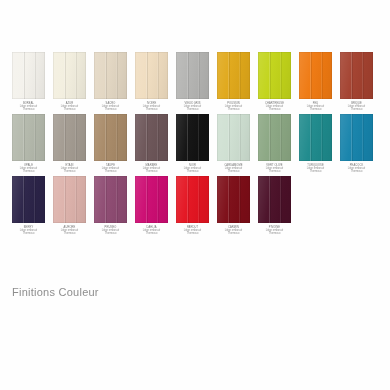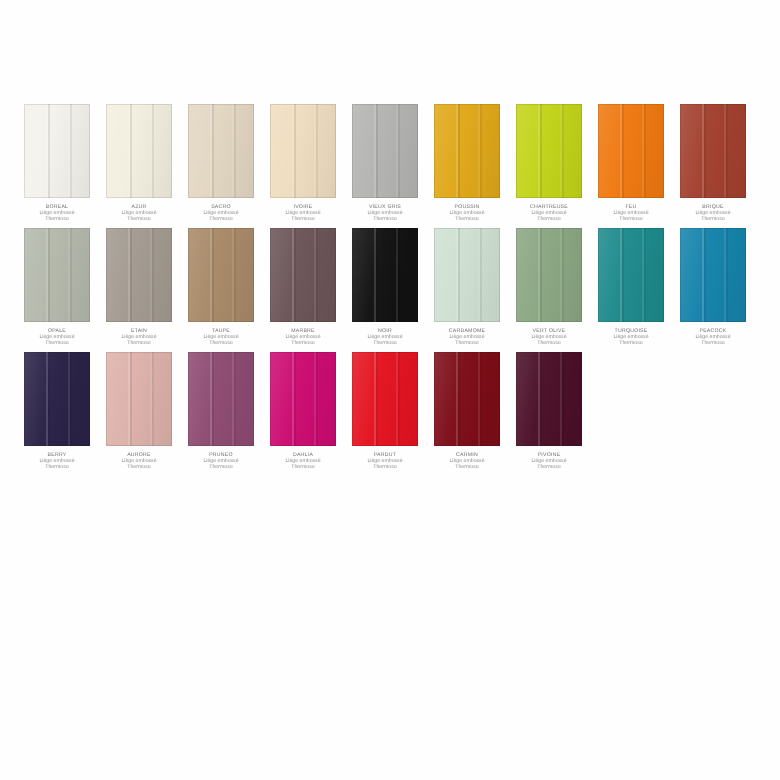--- a/index.html
+++ b/index.html
@@ -462,14 +462,15 @@
         <div class="caption" style="color: rgb(139, 139, 139);">
           <span class="cap-name">PIVOINE</span>
           <span class="cap-sub1">Liège embossé</span>
           <span class="cap-sub2">Thermoso</span>
         </div>
       </div>
     </div>
 
   </div>
 
+  <div id="board-title">Finitions Couleur</div>
 
 </div>
 
 </body></html>

